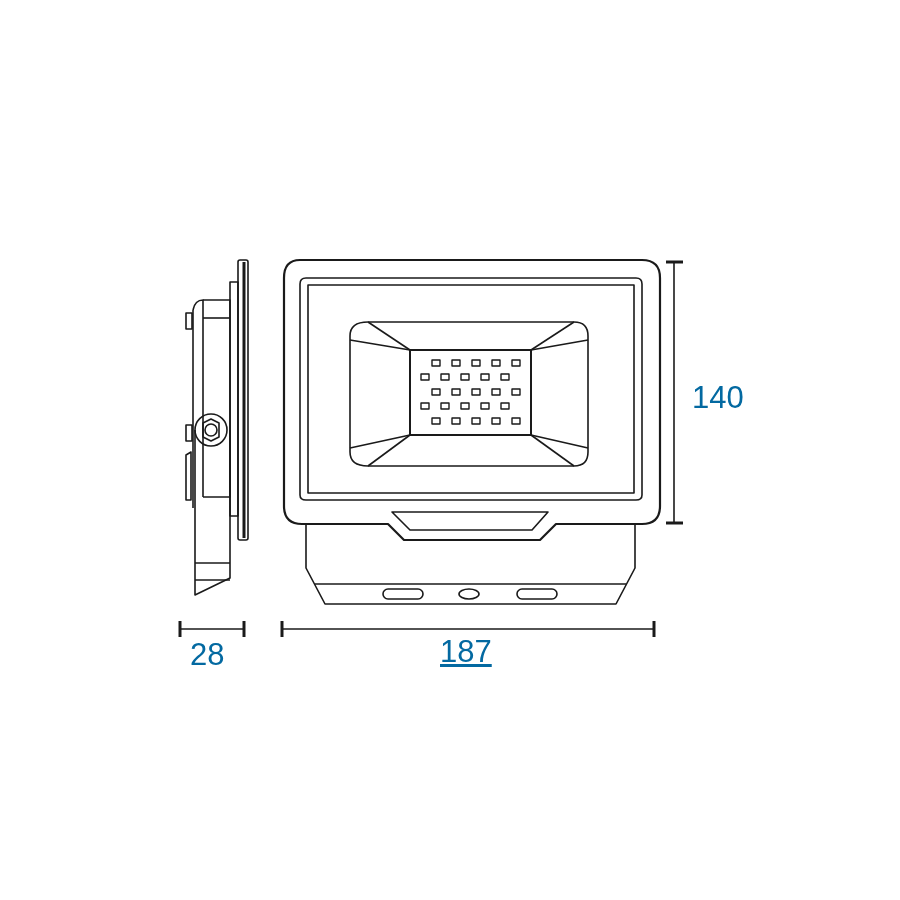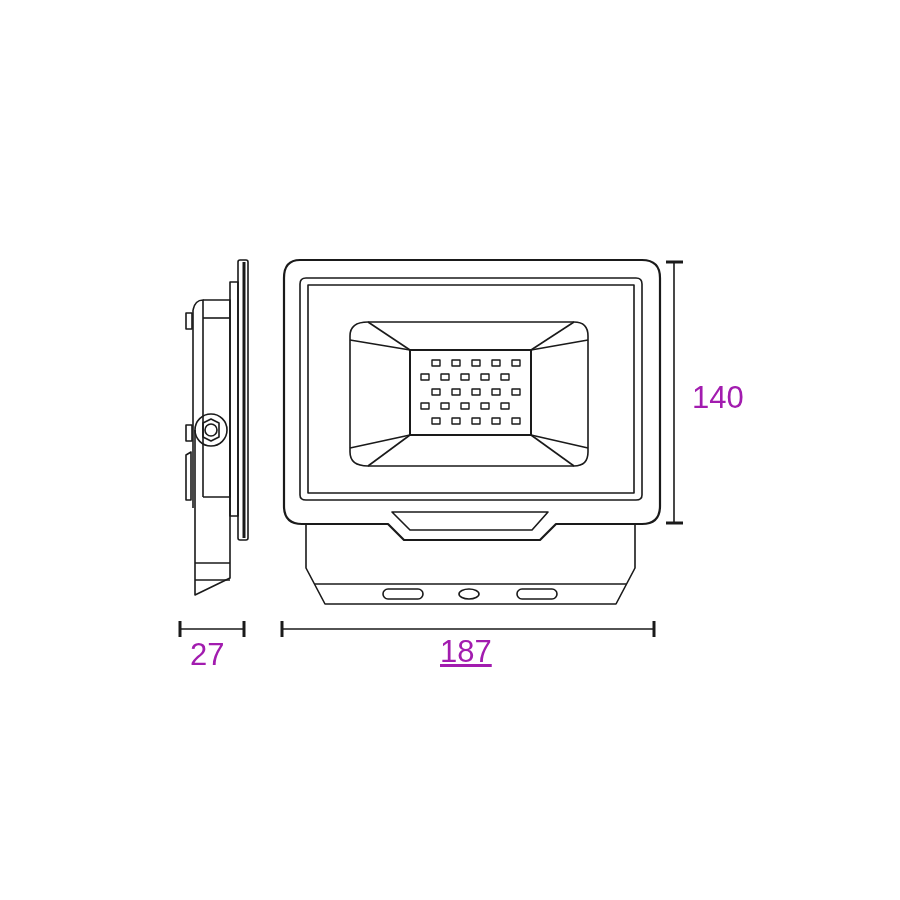--- a/index.html
+++ b/index.html
@@ -1,18 +1,18 @@
 <!DOCTYPE html>
 <html><head>
 <meta charset="utf-8">
 <style>
   html,body{margin:0;padding:0;background:#ffffff;}
   body{width:900px;height:900px;position:relative;overflow:hidden;font-family:"Liberation Sans",sans-serif;}
   svg{position:absolute;left:0;top:0;}
-  .lbl{position:absolute;font-size:31px;color:#a21caf;font-family:"Liberation Sans",sans-serif;line-height:1;}
+  .lbl{position:absolute;font-size:31px;color:#0369a1;font-family:"Liberation Sans",sans-serif;line-height:1;}
 </style>
 </head>
 <body>
 
 <svg width="900" height="900" viewBox="0 0 900 900">
   <g fill="none" stroke="#1a1a1a" stroke-width="1.6" stroke-linejoin="round">
 
     <g>
       <rect x="238" y="260" width="10" height="280" rx="2"></rect>
       <line x1="244" y1="262" x2="244" y2="538" stroke-width="3"></line>
@@ -98,15 +98,15 @@
       <line x1="654" y1="621" x2="654" y2="637" stroke-width="3"></line>
     </g>
     <g>
       <line x1="674" y1="262" x2="674" y2="523"></line>
       <line x1="666" y1="262" x2="683" y2="262" stroke-width="3"></line>
       <line x1="666" y1="523" x2="683" y2="523" stroke-width="3"></line>
     </g>
   </g>
 </svg>
 
-<div class="lbl" style="left:190px;top:639px;">27</div>
+<div class="lbl" style="left:190px;top:639px;">28</div>
 <div class="lbl" style="left:440px;top:636px;text-decoration:underline;">187</div>
 <div class="lbl" style="left:692px;top:382px;">140</div>
 
 </body></html>

